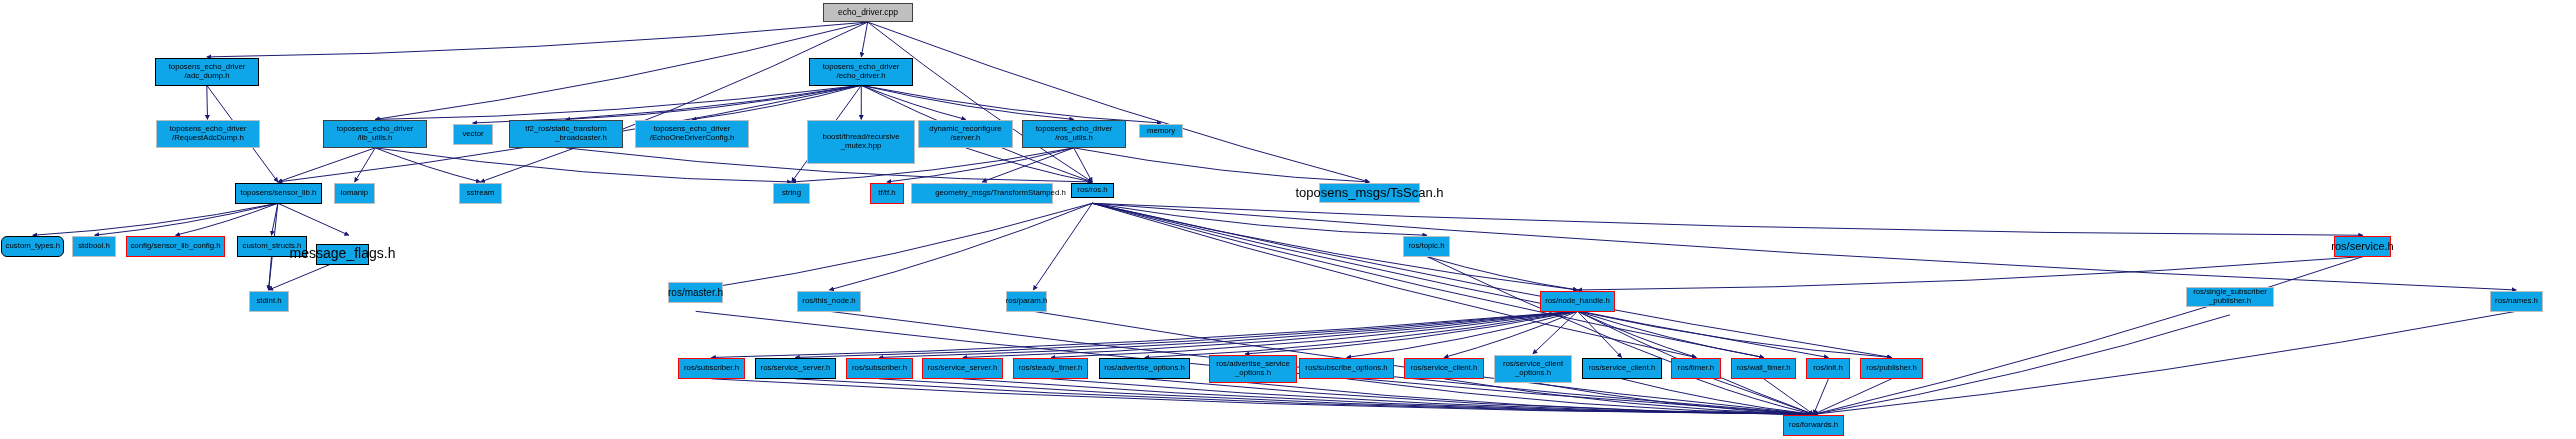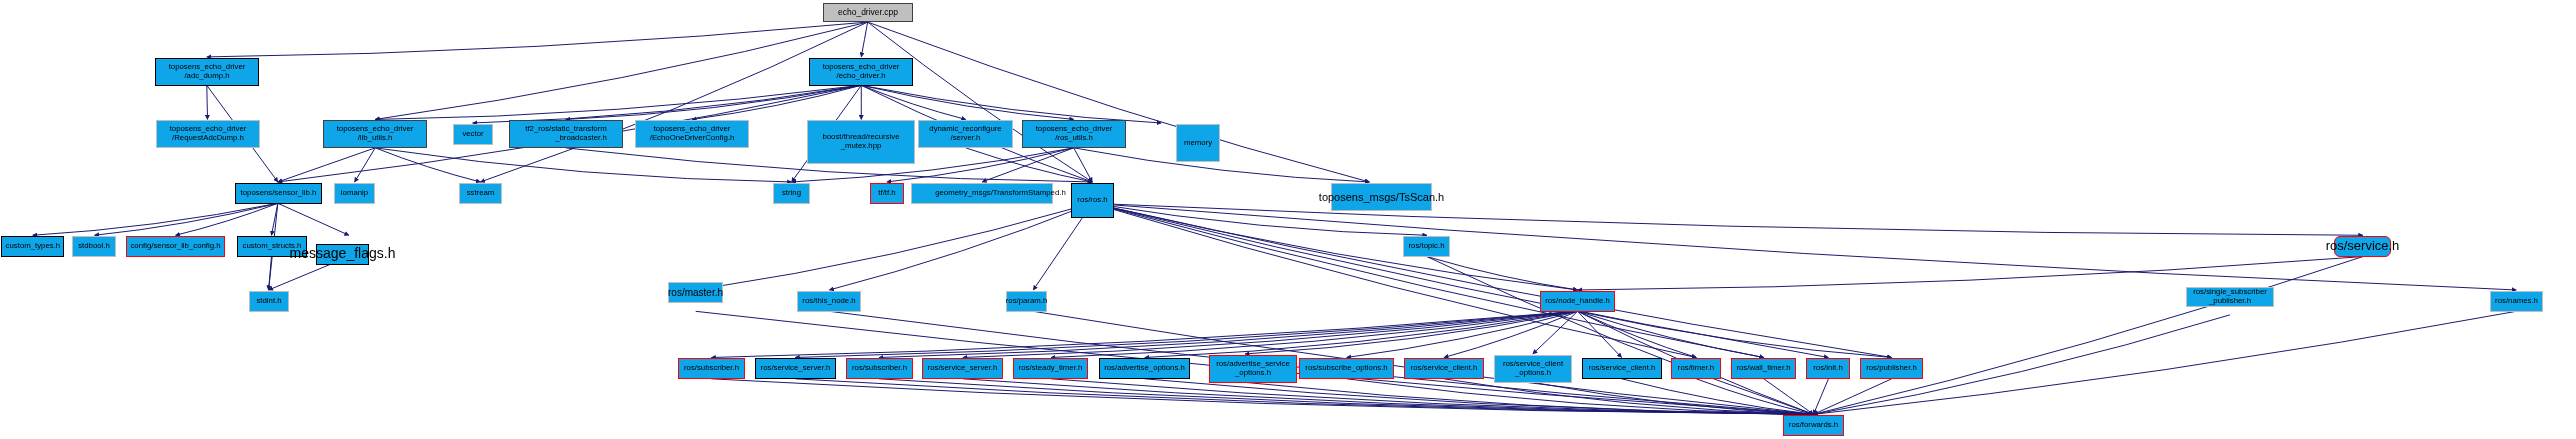--- a/index.html
+++ b/index.html
@@ -147,36 +147,36 @@
       <div class="node bold" style="left: 509px; top: 120px; width: 114px; height: 28px; font-size: 7.8px; text-align: right;">tf2_ros/static_transform
 _broadcaster.h</div>
       <div class="node " style="left: 635px; top: 120px; width: 114px; height: 28px; font-size: 7.8px;">toposens_echo_driver
 /EchoOneDriverConfig.h</div>
       <div class="node " style="left: 807px; top: 120px; width: 108px; height: 44px; font-size: 7.8px;">boost/thread/recursive
 _mutex.hpp</div>
       <div class="node " style="left: 918px; top: 120px; width: 95px; height: 28px; font-size: 7.8px;">dynamic_reconfigure
 /server.h</div>
       <div class="node bold" style="left: 1022px; top: 120px; width: 104px; height: 28px; font-size: 7.8px;">toposens_echo_driver
 /ros_utils.h</div>
-      <div class="node " style="left: 1176px; top: 124px; width: 44px; height: 38px; font-size: 7.8px;">memory</div>
+      <div class="node " style="left: 1139px; top: 124px; width: 44px; height: 14px; font-size: 7.8px;">memory</div>
       <div class="node black" style="left: 235px; top: 183px; width: 87px; height: 20.6px; font-size: 7.8px;">toposens/sensor_lib.h</div>
       <div class="node " style="left: 334px; top: 183px; width: 41px; height: 20.6px; font-size: 7.8px;">iomanip</div>
       <div class="node " style="left: 459px; top: 183px; width: 43px; height: 20.6px; font-size: 7.8px;">sstream</div>
       <div class="node " style="left: 773px; top: 183px; width: 37px; height: 20.6px; font-size: 7.8px;">string</div>
       <div class="node red" style="left: 870px; top: 183px; width: 34px; height: 20.6px; font-size: 7.8px;">tf/tf.h</div>
       <div class="node " style="left: 911px; top: 183px; width: 142px; height: 20.6px; font-size: 7.8px; padding-left: 39px;">geometry_msgs/TransformStamped.h</div>
-      <div class="node black" style="left: 1071px; top: 183px; width: 43px; height: 35px; font-size: 7.8px;">ros/ros.h</div>
-      <div class="node " style="left: 1319px; top: 183px; width: 101px; height: 28px; font-size: 11px; margin-left: 12px;">toposens_msgs/TsScan.h</div>
-      <div class="node black" style="left: 1.4px; top: 236px; width: 63px; height: 20.6px; font-size: 7.8px;">custom_types.h</div>
+      <div class="node black" style="left: 1071px; top: 183px; width: 43px; height: 15px; font-size: 7.8px;">ros/ros.h</div>
+      <div class="node " style="left: 1319px; top: 183px; width: 101px; height: 20px; font-size: 13px;">toposens_msgs/TsScan.h</div>
+      <div class="node black" style="left: 1.4px; top: 236px; width: 63px; height: 20.6px; font-size: 7.8px; border-radius: 6px;">custom_types.h</div>
       <div class="node " style="left: 72px; top: 236px; width: 44px; height: 20.6px; font-size: 7.8px; text-align: right;">stdbool.h</div>
       <div class="node red" style="left: 126px; top: 236px; width: 99px; height: 20.6px; font-size: 7.8px;">config/sensor_lib_config.h</div>
       <div class="node black" style="left: 237px; top: 236px; width: 70px; height: 20.6px; font-size: 7.8px;">custom_structs.h</div>
       <div class="node black" style="left: 316px; top: 236px; width: 53px; height: 20.6px; font-size: 14px; margin-top: 8px;">message_flags.h</div>
       <div class="node " style="left: 1403px; top: 236px; width: 47px; height: 20.6px; font-size: 7.8px;">ros/topic.h</div>
-      <div class="node red" style="left: 2334px; top: 236px; width: 57px; height: 20.6px; font-size: 13px; border-radius: 6px;">ros/service.h</div>
+      <div class="node red" style="left: 2334px; top: 236px; width: 57px; height: 20.6px; font-size: 11px;">ros/service.h</div>
       <div class="node " style="left: 249px; top: 291px; width: 40px; height: 20.6px; font-size: 7.8px;">stdint.h</div>
       <div class="node " style="left: 668px; top: 282px; width: 55px; height: 20.6px; font-size: 10px;">ros/master.h</div>
       <div class="node " style="left: 797px; top: 291px; width: 64px; height: 20.6px; font-size: 7.8px;">ros/this_node.h</div>
       <div class="node " style="left: 1006px; top: 291px; width: 41px; height: 20.6px; font-size: 7.8px;">ros/param.h</div>
       <div class="node red" style="left: 1540px; top: 291px; width: 75px; height: 20.6px; font-size: 7.8px;">ros/node_handle.h</div>
       <div class="node " style="left: 2186px; top: 287px; width: 88px; height: 20px; font-size: 7.8px;">ros/single_subscriber
 _publisher.h</div>
       <div class="node " style="left: 2490px; top: 291px; width: 53px; height: 20.6px; font-size: 7.8px;">ros/names.h</div>
       <div class="node red" style="left: 678px; top: 358px; width: 67px; height: 20.6px; font-size: 7.8px;">ros/subscriber.h</div>
       <div class="node black" style="left: 755px; top: 358px; width: 81px; height: 20.6px; font-size: 7.8px;">ros/service_server.h</div>

